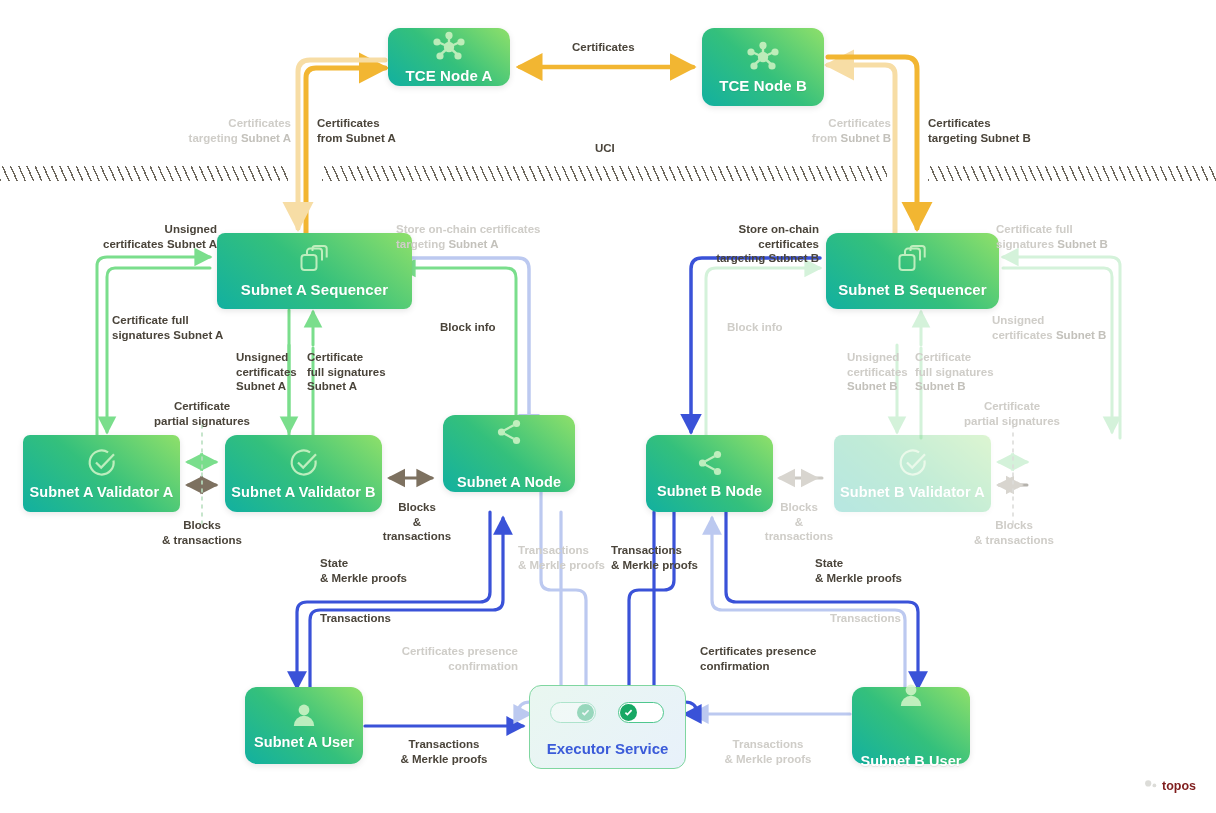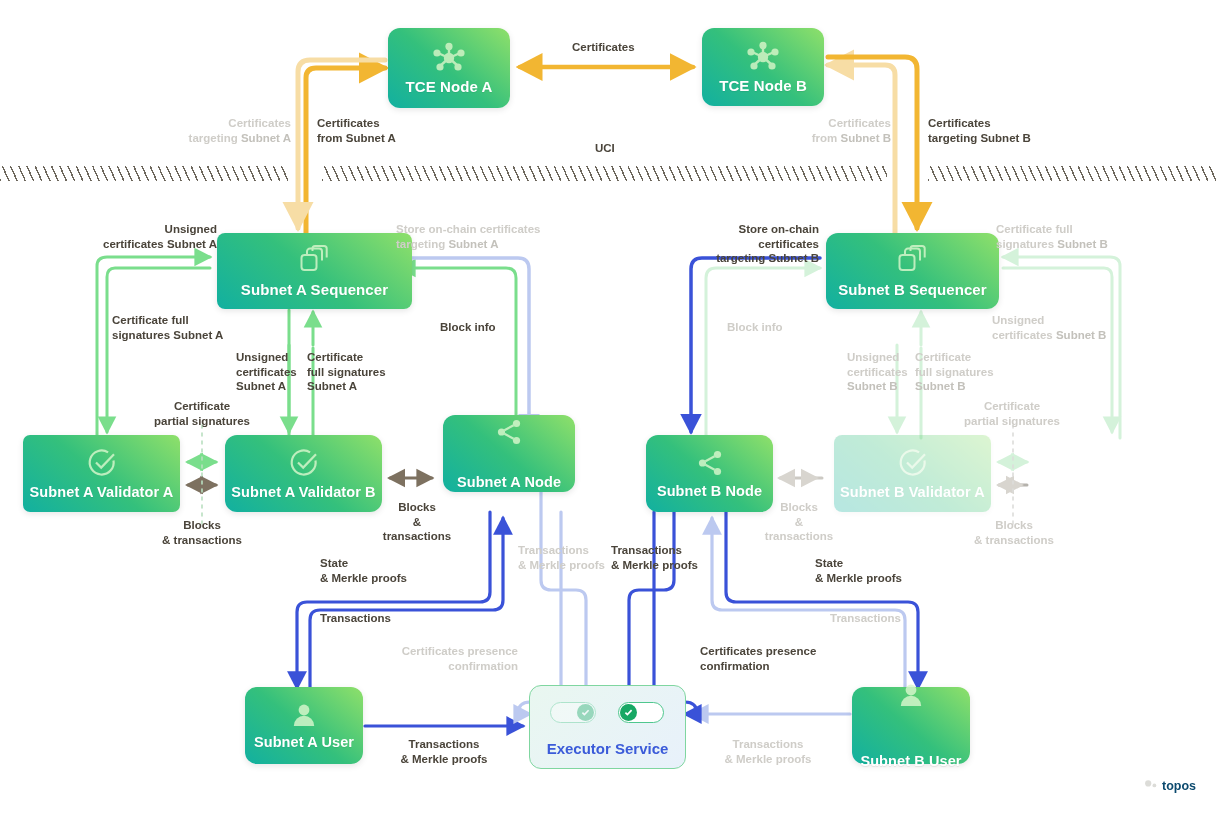--- a/index.html
+++ b/index.html
@@ -93,21 +93,21 @@
   .toggle .knob svg { display:block; }
   #toggle-left  { left: 20px; opacity: .38; }
   #toggle-left  .knob { right: 1px; }
   #toggle-right { left: 88px; }
   #toggle-right .knob { left: 1px; }
 
   
   #topos {
     position: absolute; right: 20px; bottom: 20px;
     display: flex; align-items: center; gap: 4px;
-    color: #0c4a6e; font-size: 12.5px; font-weight: 700;
+    color: #7f1d1d; font-size: 12.5px; font-weight: 700;
     z-index: 6;
   }
 </style>
 </head>
 <body>
 
 <div id="stage">
 
   <svg class="layer" viewBox="0 0 1216 813">
     <defs>
@@ -231,21 +231,21 @@
       </g>
 
     </g>
   </svg>
 
   <div class="hatch" style="left:0px;   top:166px; width:288px;"></div>
   <div class="hatch" style="left:322px; top:166px; width:565px;"></div>
   <div class="hatch" style="left:928px; top:166px; width:288px;"></div>
   <div class="uci-label" style="left:595px; top:142px;">UCI</div>
 
-  <div class="node" style="left:388px; top:28px; width:122px; height:80px;">
+  <div class="node" style="left:388px; top:28px; width:122px; height:58px;">
     <span class="ico">
       <svg width="34" height="30" viewBox="0 0 34 30">
           <g fill="#d7f5c8">
         <circle cx="17" cy="16" r="5.2"></circle>
             <circle cx="17" cy="4.4" r="3.6"></circle>
         <circle cx="29" cy="11" r="3.6"></circle>
             <circle cx="26" cy="25" r="3.6"></circle>
         <circle cx="8" cy="25" r="3.6"></circle>
             <circle cx="5" cy="11" r="3.6"></circle>
         <path d="M17 16 L17 5 M17 16 L28 11 M17 16 L26 24 M17 16 L8 24 M17 16 L6 11" stroke="#d7f5c8" stroke-width="2.4" fill="none"></path>

